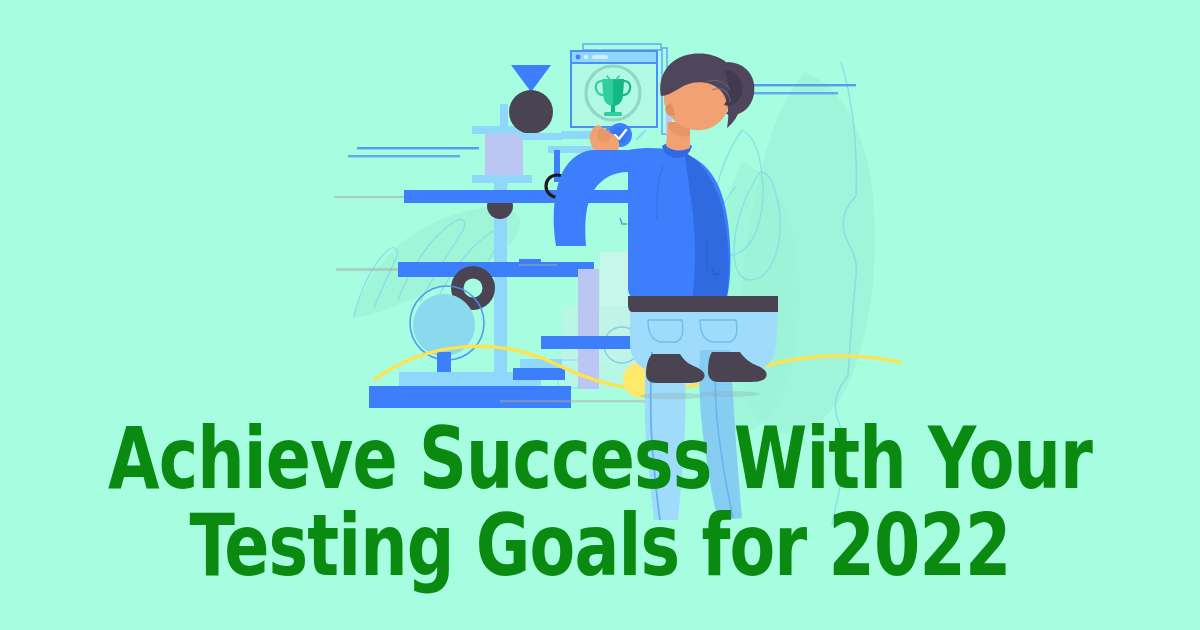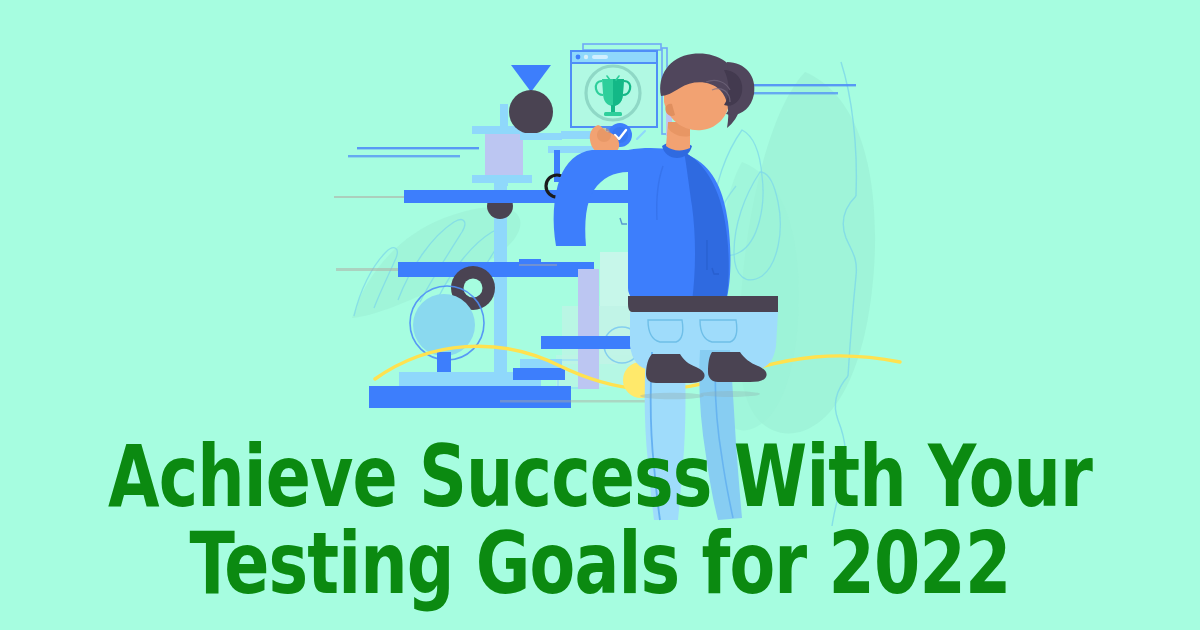--- a/index.html
+++ b/index.html
@@ -21,21 +21,21 @@
   #illustration {
     position: absolute;
     left: 0;
     top: 0;
     width: 1200px;
     height: 630px;
   }
   #title-block {
     position: absolute;
     left: 0;
-    top: 436px;
+    top: 418px;
     width: 1200px;
     text-align: center;
     line-height: 0.94;
     user-select: none;
   }
   .title-line {
     display: block;
     font-family: "DejaVu Sans Condensed", "Liberation Sans Narrow", "Liberation Sans", sans-serif;
     font-weight: 700;
     font-size: 86px;

